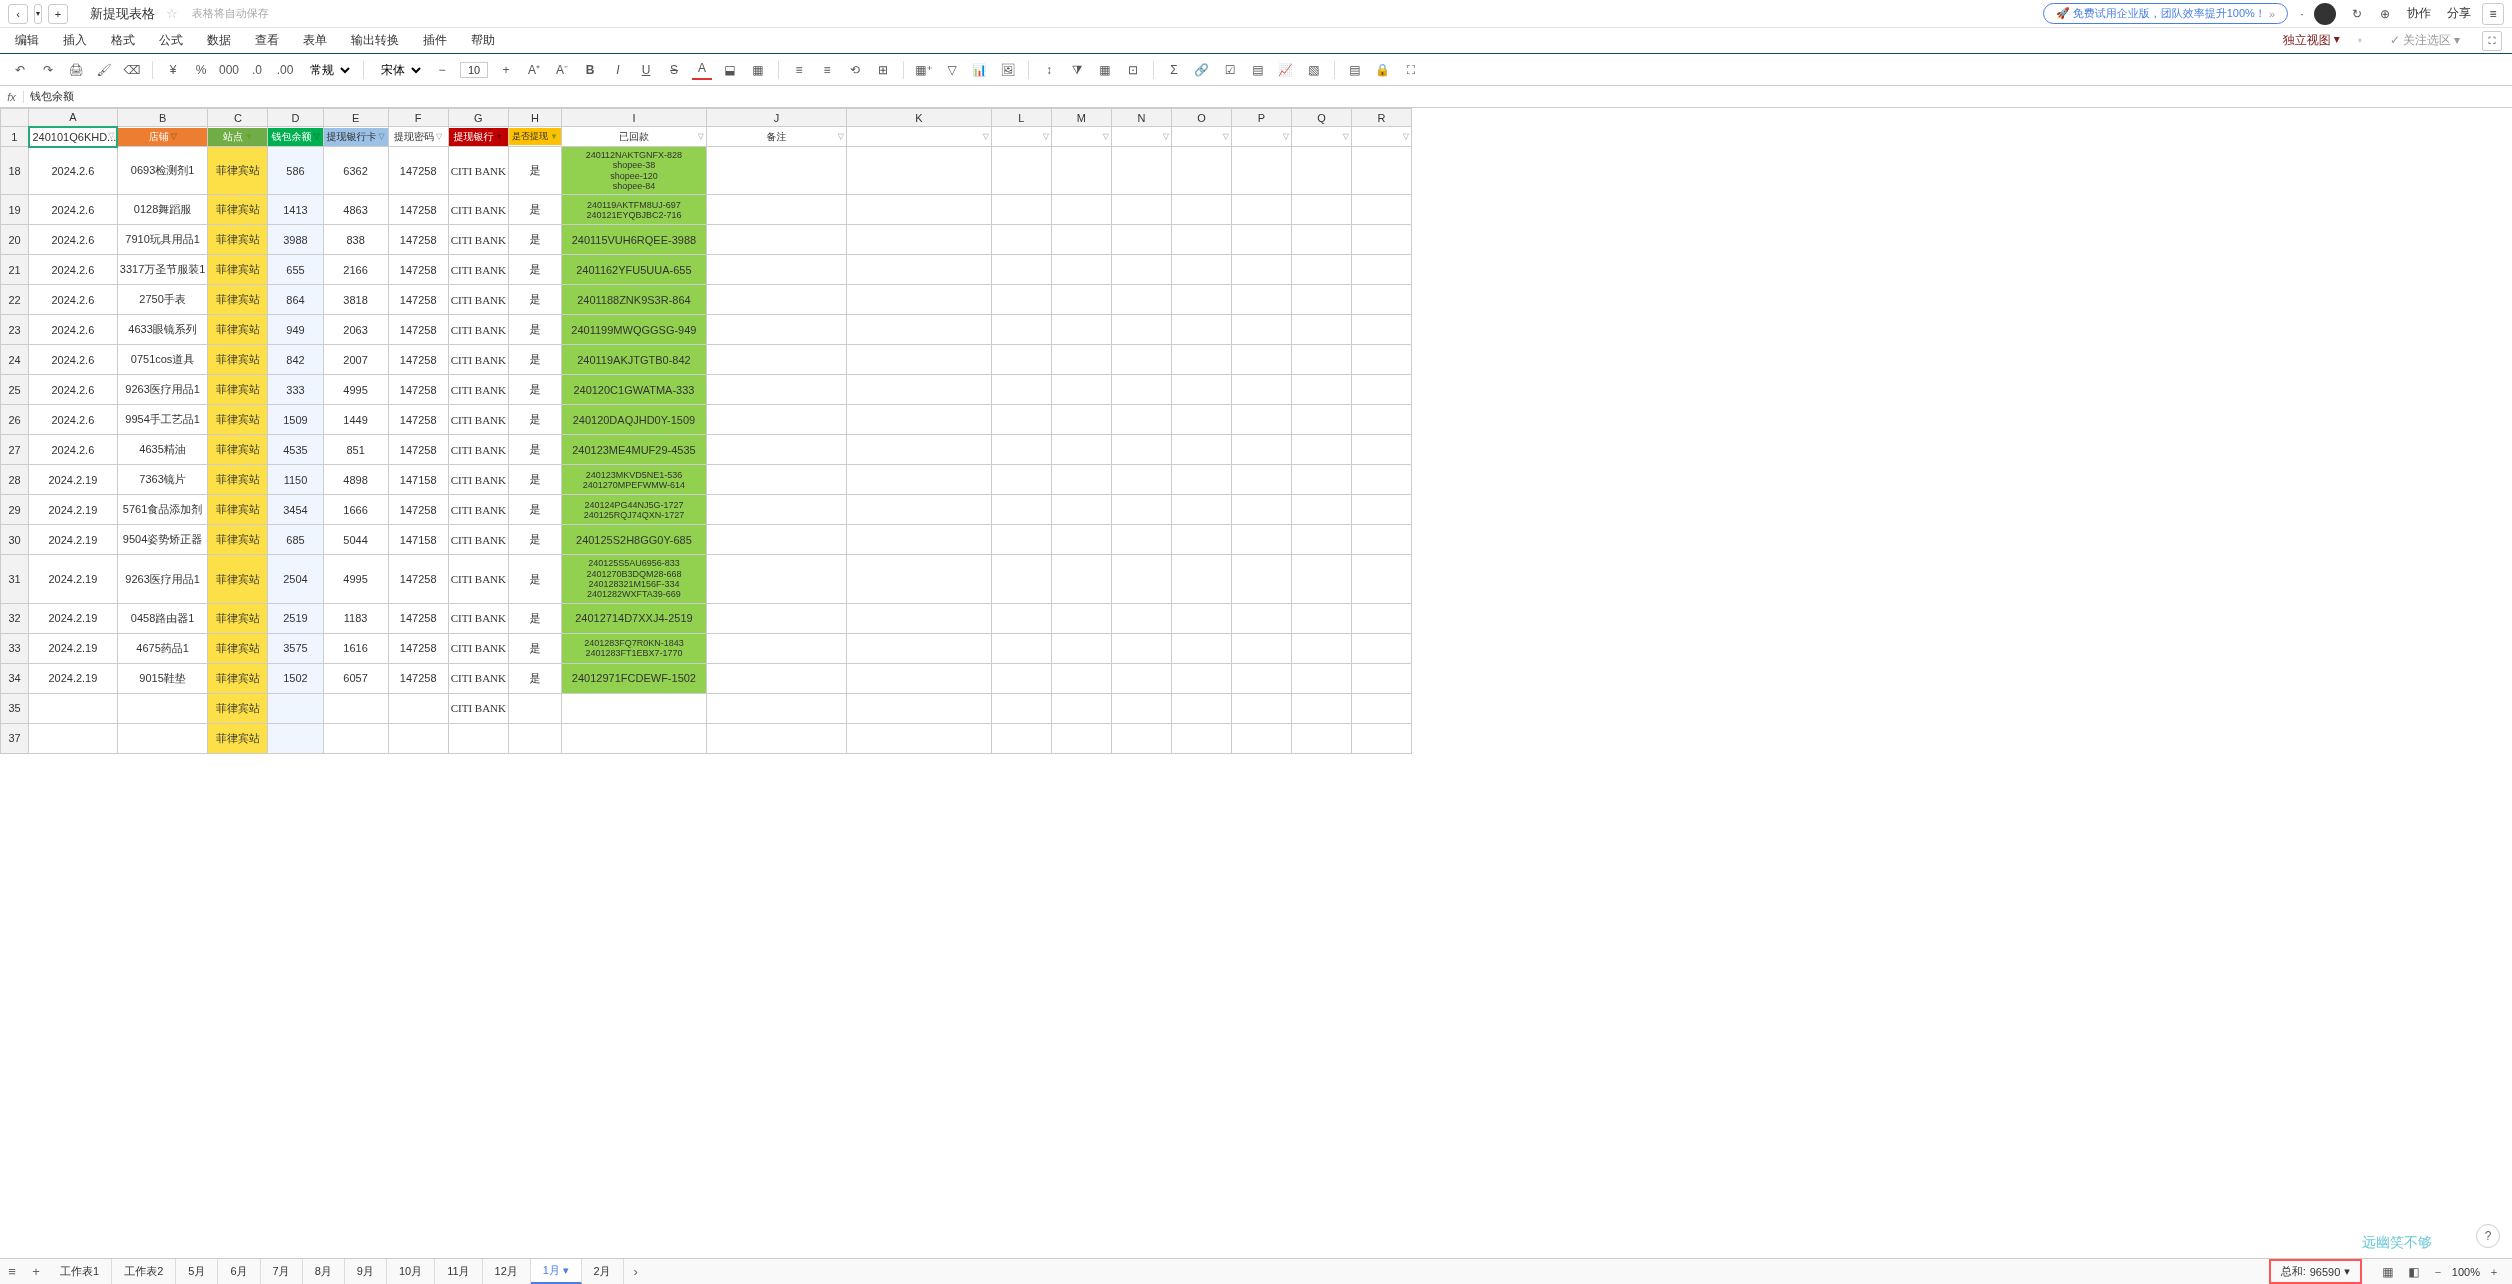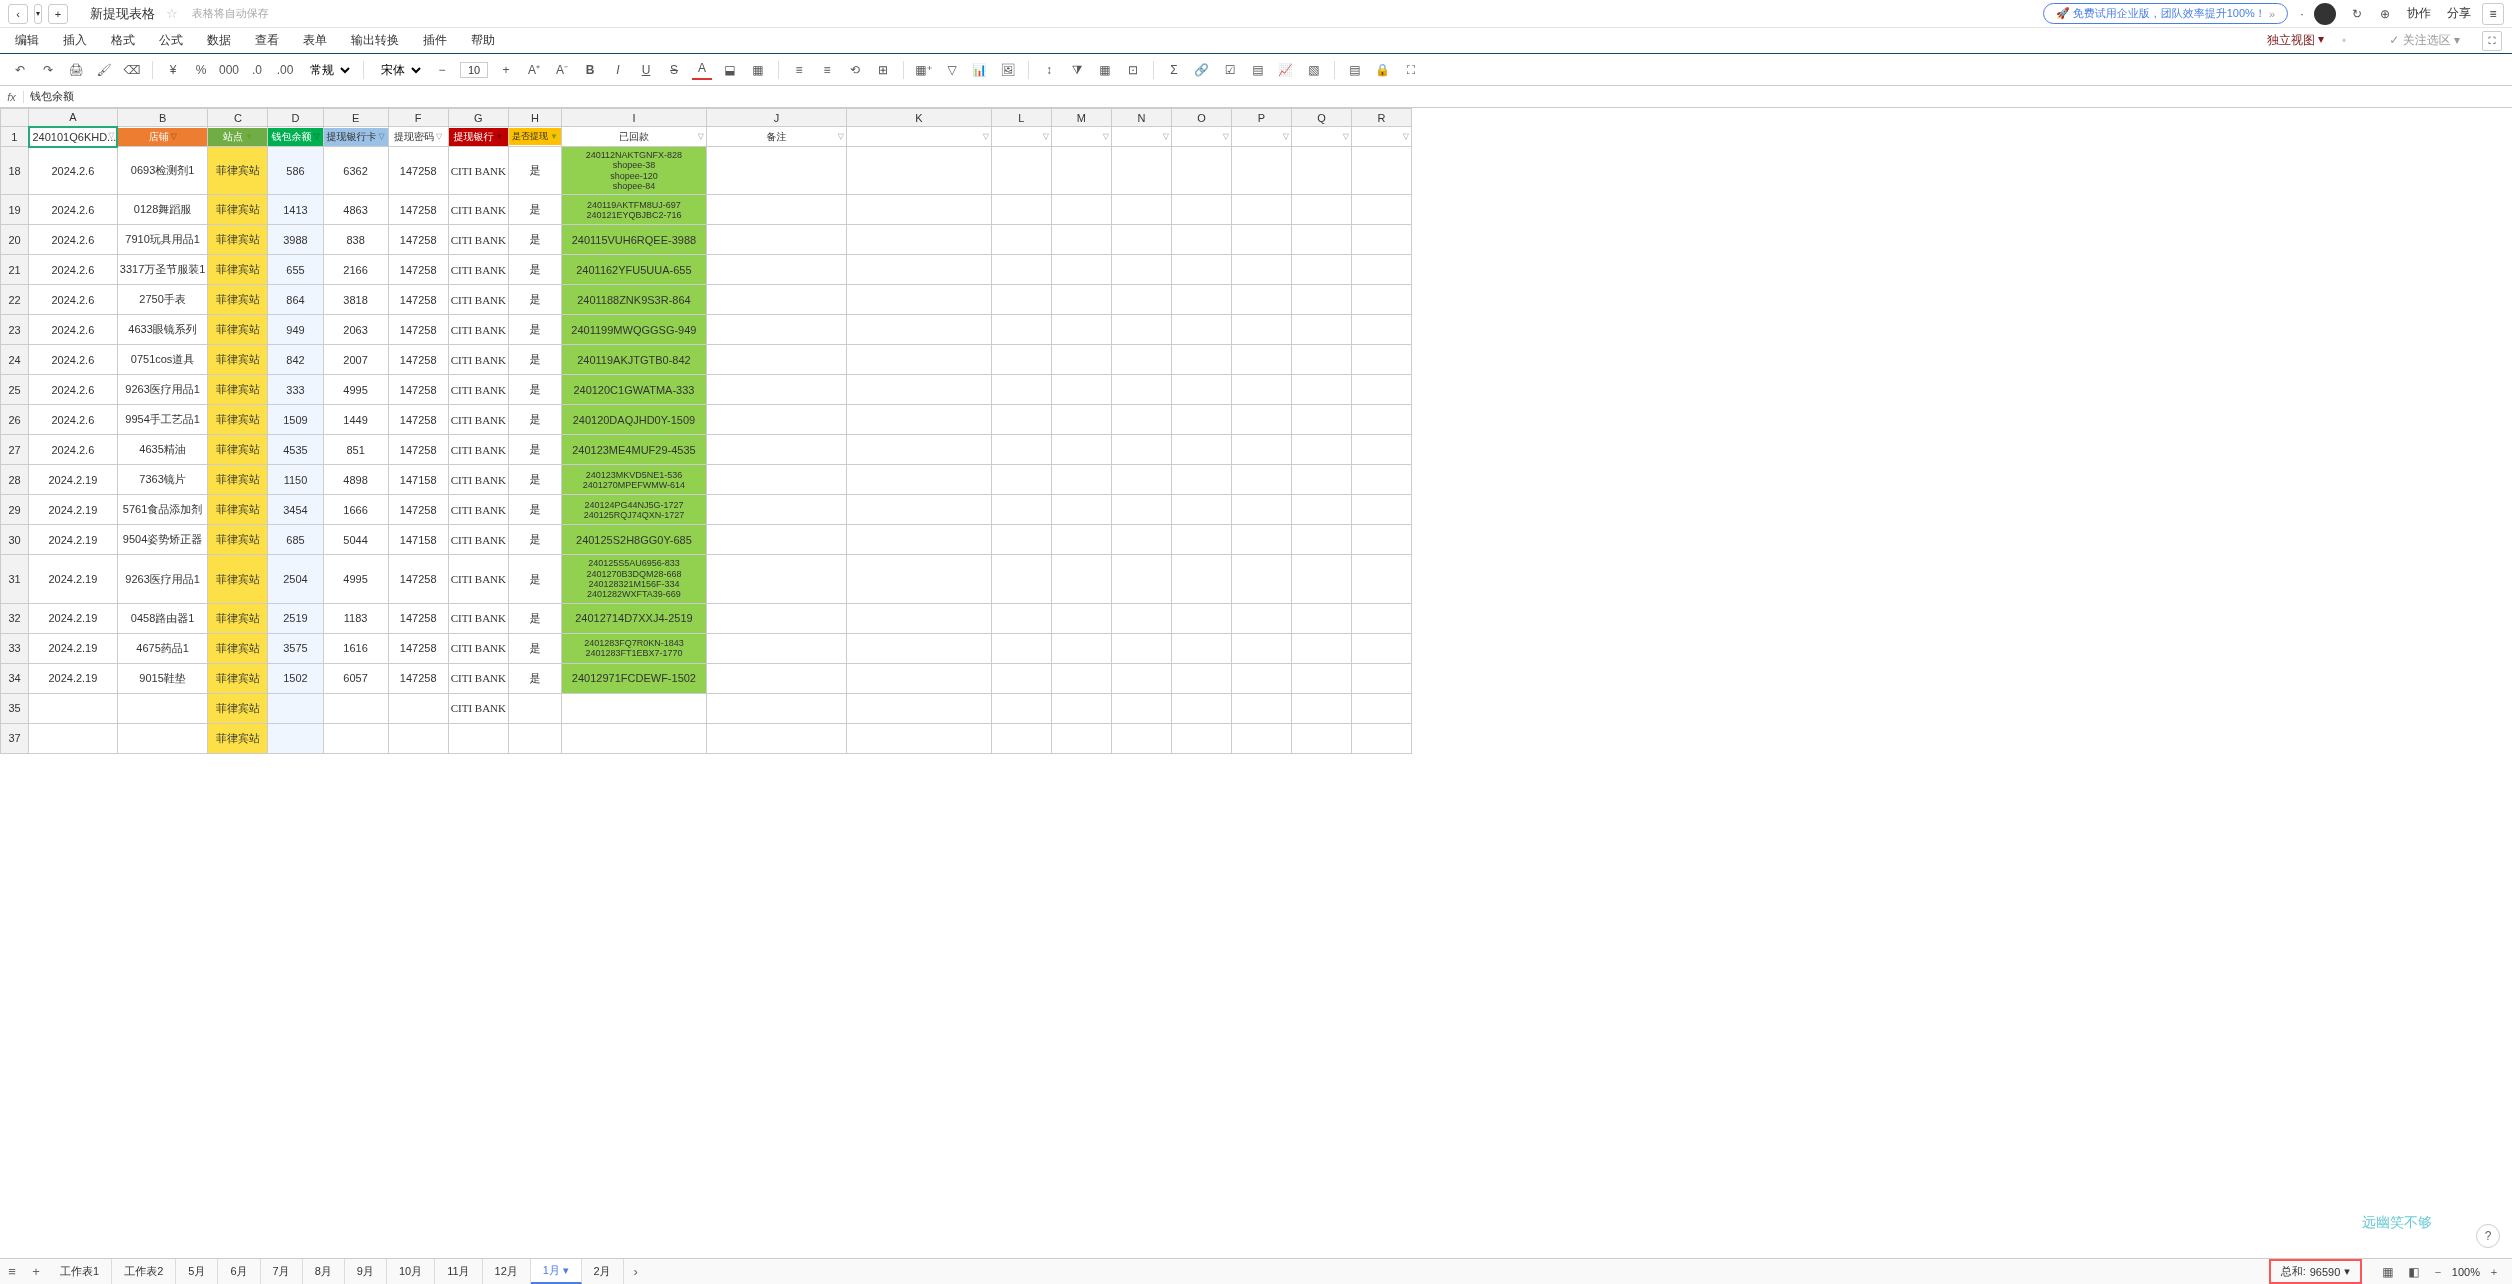--- a/index.html
+++ b/index.html
@@ -18,21 +18,21 @@
     .avatar { width: 22px; height: 22px; border-radius: 50%; background: #333; margin: 0 4px; }
     .tb-icon { width: 22px; height: 22px; display: flex; align-items: center; justify-content: center; color: #555; cursor: pointer; border-radius: 3px; }
     .tb-text { padding: 2px 5px; cursor: pointer; font-size: 12px; }
     .more-icon { width: 22px; height: 22px; border: 1px solid #ccc; border-radius: 3px; display: flex; align-items: center; justify-content: center; }
     
     
     .menu-bar { display: flex; align-items: center; height: 26px; padding: 0 10px; gap: 14px; border-bottom: 1px solid #0c4a6e; }
     .menu-item { padding: 2px 5px; cursor: pointer; font-size: 12px; }
     .menu-spacer { flex: 1; }
     .view-mode { color: #7f1d1d; display: flex; align-items: flex-start; gap: 3px; }
-    .focus-area { color: #999; margin-left: 25px; }
+    .focus-area { color: #999; margin-left: 10px; font-family: Liberation Serif, serif; }
     .expand-btn { width: 20px; height: 20px; border: 1px solid #ccc; display: flex; align-items: center; justify-content: center; margin-left: 8px; border-radius: 2px; font-size: 10px; }
     
     
     .toolbar { display: flex; align-items: center; height: 32px; padding: 0 10px; gap: 8px; border-bottom: 1px solid #ccc; }
     .tool-btn { min-width: 20px; height: 20px; display: flex; align-items: center; justify-content: center; cursor: pointer; color: #555; font-size: 12px; }
     .sep { width: 1px; height: 18px; background: #ddd; margin: 0 2px; }
     .tool-select { border: none; background: transparent; font-size: 12px; padding: 1px 3px; cursor: pointer; }
     .font-size { width: 28px; text-align: center; border: 1px solid #ccc; padding: 1px; font-size: 11px; }
     .color-under-red { border-bottom: 2px solid #d33; padding-bottom: 1px; }
     
@@ -67,21 +67,21 @@
     
     
     .sheet-bar { display: flex; align-items: center; height: 26px; border-top: 1px solid #ccc; background: #f9f9f9; }
     .sb-btn { width: 24px; height: 100%; display: flex; align-items: center; justify-content: center; cursor: pointer; color: #666; font-size: 13px; }
     .sheet-tab { padding: 4px 12px; border-right: 1px solid #ddd; cursor: pointer; font-size: 11px; height: 100%; display: flex; align-items: center; }
     .sheet-tab.active { background: #fff; border-bottom: 2px solid #4a7de8; color: #4a7de8; }
     .sheet-spacer { flex: 1; }
     .sum-box { border: 2px solid #f55; padding: 3px 10px; margin: 0 6px; font-size: 11px; display: flex; align-items: center; gap: 4px; }
     .zoom-ctl { display: flex; align-items: center; gap: 6px; padding: 0 10px; font-size: 11px; }
     .zoom-btn { width: 16px; height: 16px; display: flex; align-items: center; justify-content: center; cursor: pointer; color: #666; }
-    .watermark { position: fixed; right: 80px; bottom: 52px; color: #67c8d6; font-size: 14px; pointer-events: none; }
+    .watermark { position: fixed; right: 80px; bottom: 32px; color: #67c8d6; font-size: 14px; pointer-events: none; }
     .help-btn { position: fixed; right: 12px; bottom: 36px; width: 24px; height: 24px; border: 1px solid #ccc; border-radius: 50%; display: flex; align-items: center; justify-content: center; font-size: 12px; color: #666; }
   </style>
 </head>
 <body>
 
 <div class="title-bar">
   <div class="nav-btn">‹</div>
   <div class="nav-btn nav-drop">▾</div>
   <div class="nav-btn">+</div>
   <span class="doc-title">新提现表格</span>

